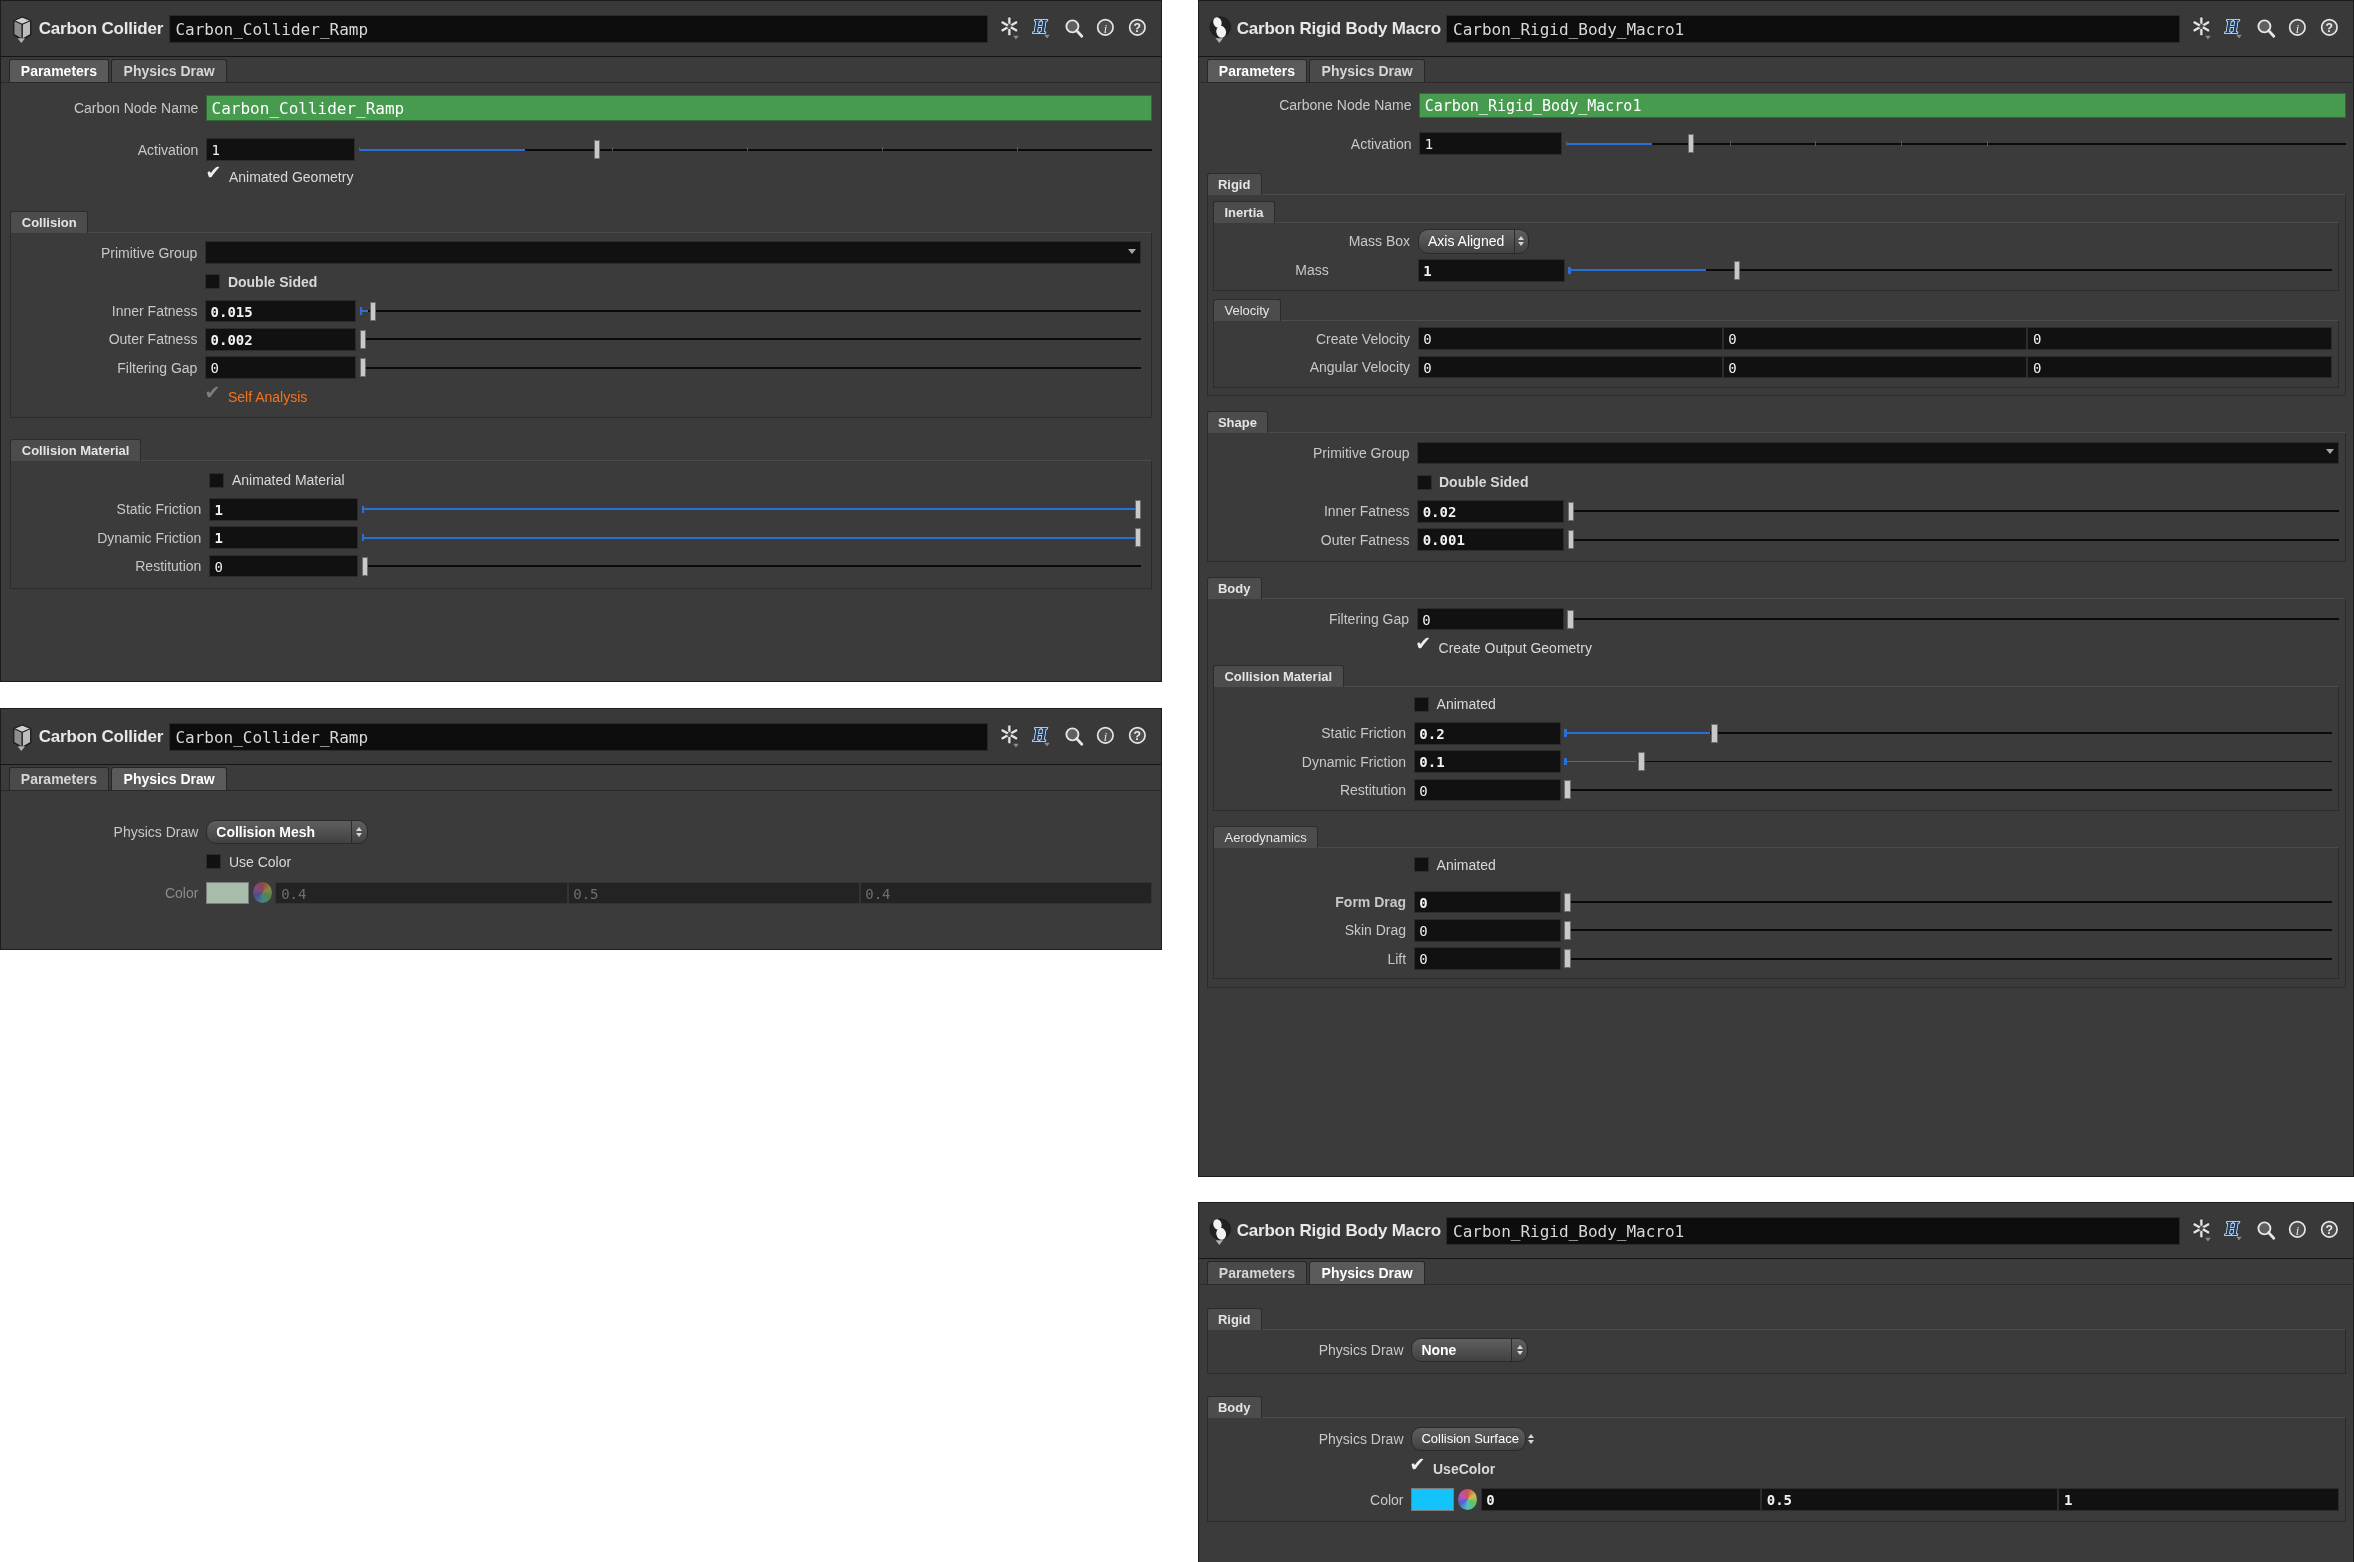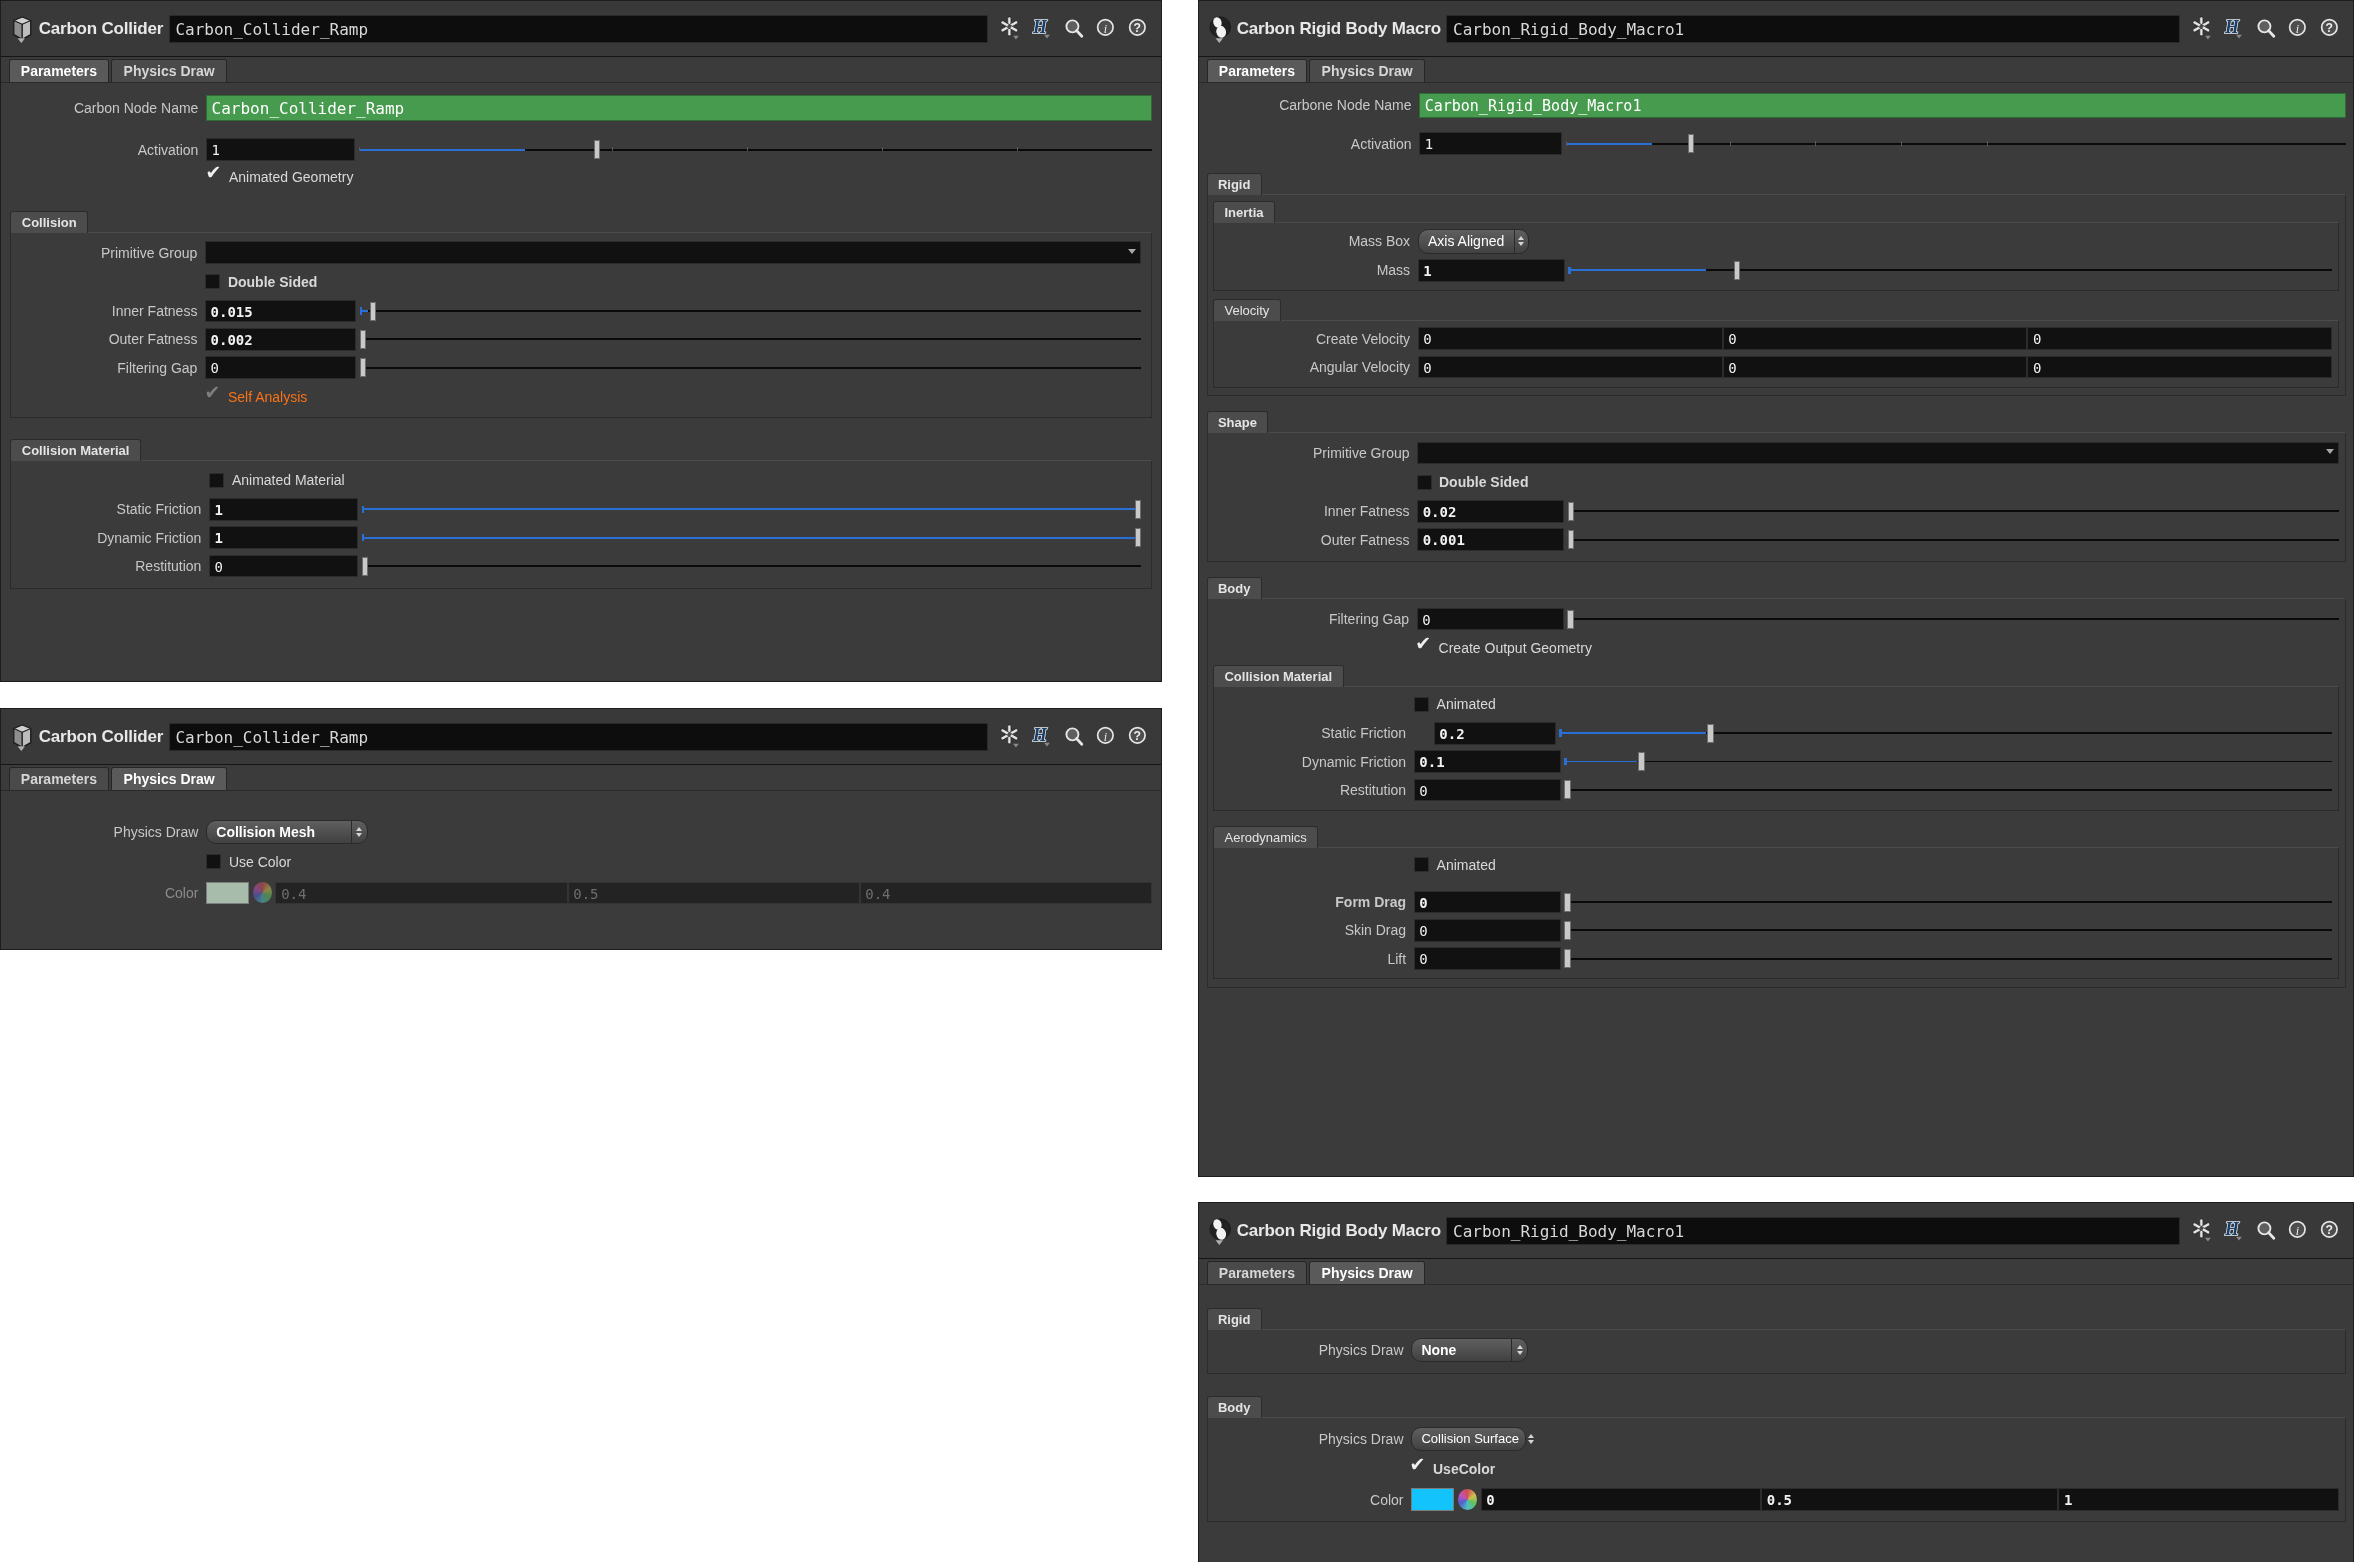--- a/index.html
+++ b/index.html
@@ -464,21 +464,21 @@
               <span class="combo" style="width:111px;">
                 <span class="ctext thin" style="flex:1 1 auto;">Axis Aligned</span>
                 <span class="cdiv"></span>
                 <span class="carr">
                     <i class="up"></i>
                     <i class="dn"></i>
                   </span>
               </span>
             </div>
             <div class="row" style="margin-top:3.8px;">
-              <span class="lbl" style="width:196px;">Mass</span>
+              <span class="lbl" style="width:196px;text-align:center;">Mass</span>
               <span class="num bold" style="width:147px;">1</span>
               <span class="slider">
                 <i class="strack"></i>
                   <i class="scap"></i>
                   <i class="sfill" style="width:18%"></i>
                 <i class="sknob" style="left:calc(22% - 2.8px)"></i>
               </span>
             </div>
           </div>
         </div>
@@ -561,21 +561,21 @@
 
         <div class="group">
           <span class="gtab">Collision Material</span>
           <div class="gbox" style="padding:5.6px 5.6px 7.5px 0;">
             <div class="cbrow" style="padding-left:200px;">
               <span class="cb"></span>
               <span class="cblbl norm">Animated</span>
             </div>
             <div class="row" style="margin-top:5.6px;">
               <span class="lbl" style="width:192px;">Static Friction</span>
-              <span class="num bold" style="width:122px;margin-left:20px;">0.2</span>
+              <span class="num bold" style="width:147px;">0.2</span>
               <span class="slider">
                 <i class="strack"></i>
                   <i class="scap"></i>
                   <i class="sfill" style="width:19%"></i>
                 <i class="sknob" style="left:calc(19.5% - 2.8px)"></i>
               </span>
             </div>
             <div class="row" style="margin-top:3.8px;">
               <span class="lbl" style="width:192px;">Dynamic Friction</span>
               <span class="num bold" style="width:147px;">0.1</span>

